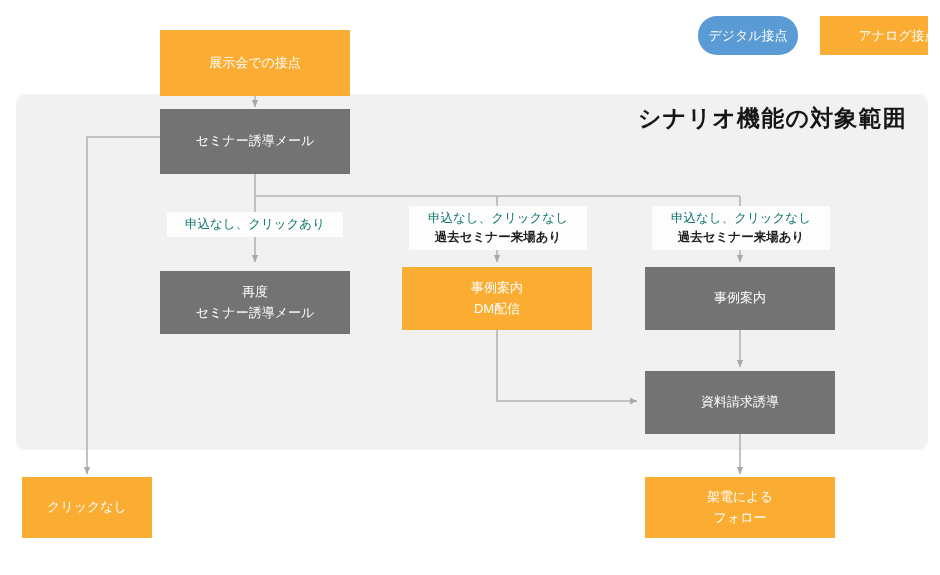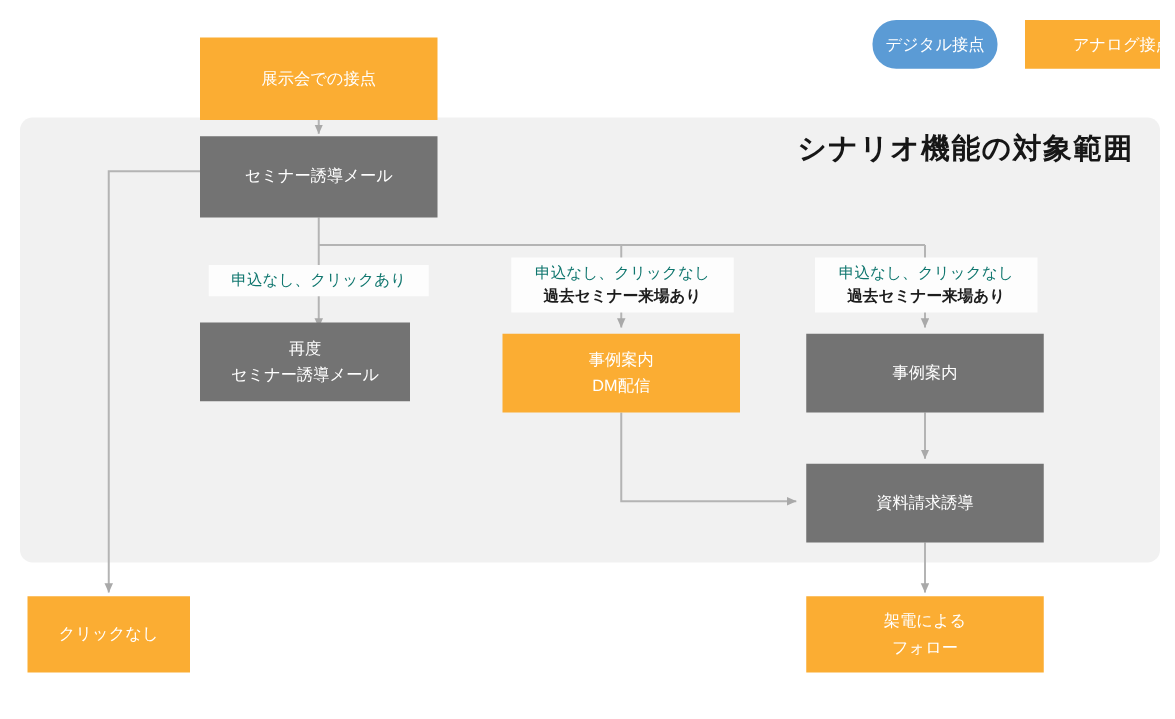--- a/index.html
+++ b/index.html
@@ -135,21 +135,21 @@
   </div>
 
   <div class="node blue" style="left:160px; top:109px; width:190px; height:65px;">
     <span class="ln">セミナー誘導メール</span>
   </div>
 
   <div class="node orange" style="left:22px; top:477px; width:130px; height:61px;">
     <span class="ln">クリックなし</span>
   </div>
 
-  <div class="node blue" style="left:160px; top:258px; width:168px; height:63px;">
+  <div class="node blue" style="left:160px; top:271px; width:190px; height:63px;">
     <span class="ln">再度</span>
     <span class="ln">セミナー誘導メール</span>
   </div>
 
   <div class="node orange" style="left:402px; top:267px; width:190px; height:63px;">
     <span class="ln">事例案内</span>
     <span class="ln">DM配信</span>
   </div>
 
   <div class="node blue" style="left:645px; top:267px; width:190px; height:63px;">

